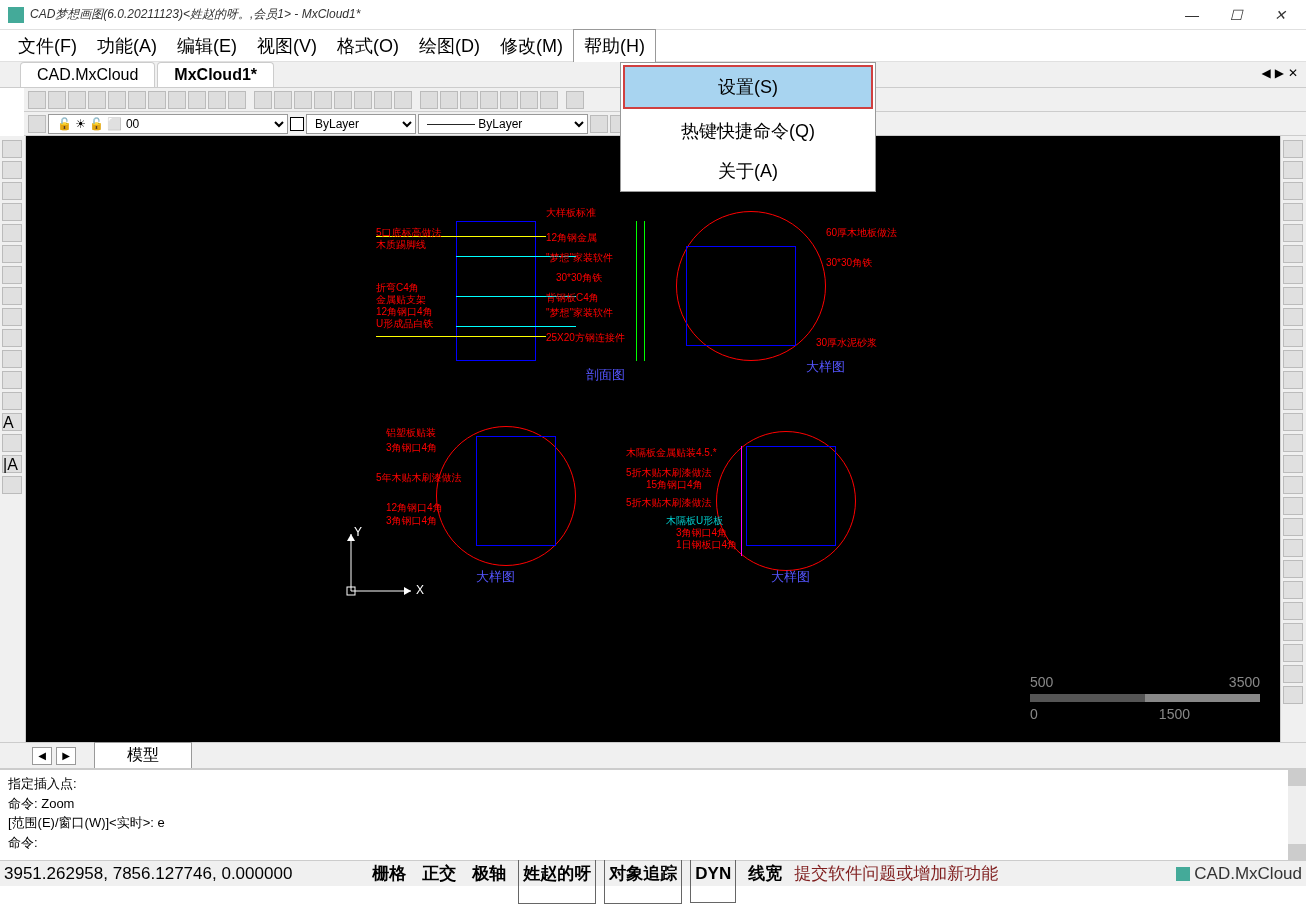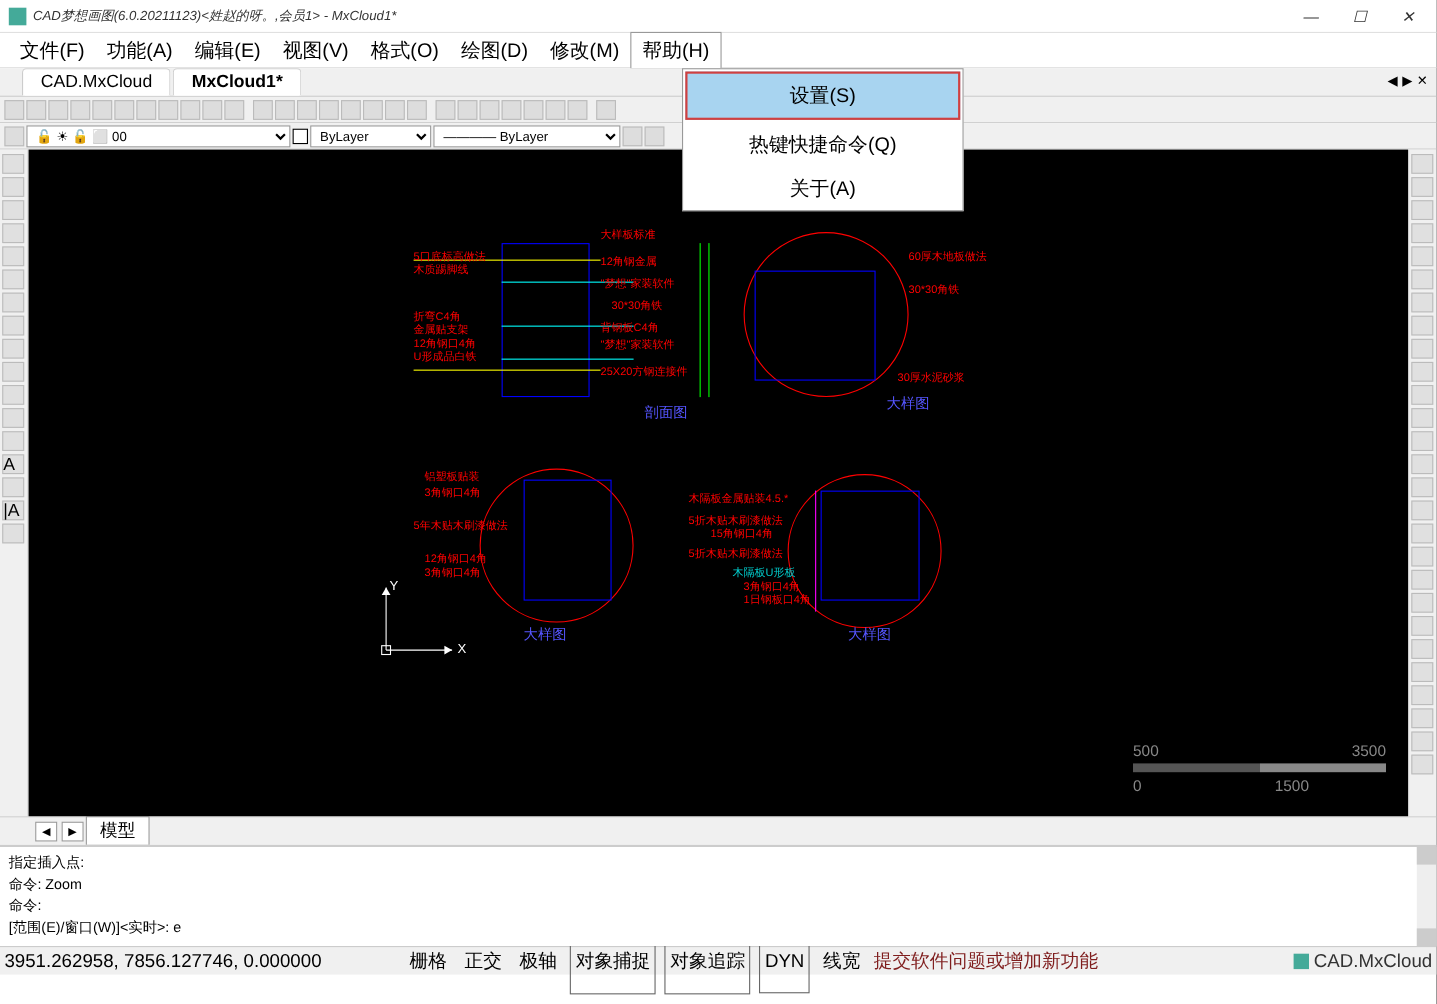--- a/index.html
+++ b/index.html
@@ -22,21 +22,21 @@
 .dropdown-item { padding: 8px 40px; font-size: 18px; text-align: center; cursor: pointer; }
 .dropdown-item.selected { background: #a8d4f0; border: 2px solid #d04040; margin: 2px; }
 
 
 .tabbar { height: 26px; background: #f0f0f0; display: flex; align-items: flex-end; padding: 0 20px; border-bottom: 1px solid #ccc; position: relative; }
 .tab { padding: 3px 16px; font-size: 16px; background: #fff; border: 1px solid #ccc; border-bottom: none; margin-right: 2px; border-radius: 4px 4px 0 0; cursor: pointer; }
 .tab.active { font-weight: bold; }
 .tabnav { position: absolute; right: 8px; top: 4px; display: flex; gap: 4px; font-size: 12px; }
 
 
-.toolbar { height: 24px; background: #f0f0f0; display: flex; align-items: center; padding: 0 4px; border-bottom: 1px solid #ccc; gap: 2px; }
+.toolbar { height: 24px; background: #f0f0f0; display: flex; align-items: center; padding: 0 4px; border-bottom: 1px solid #ccc; gap: 2px; margin-left: 24px; }
 .tbtn { width: 18px; height: 18px; background: #ddd; border: 1px solid #bbb; cursor: pointer; }
 .tsep { width: 4px; }
 .tselect { height: 20px; font-size: 12px; border: 1px solid #999; background: #fff; padding: 0 4px; }
 .layer-color { width: 14px; height: 14px; border: 1px solid #000; background: #fff; display: inline-block; }
 
 
 .mainarea { display: flex; height: 606px; }
 .lefttools, .righttools { width: 26px; background: #f0f0f0; display: flex; flex-direction: column; gap: 3px; padding: 4px 2px; border-right: 1px solid #ccc; }
 .righttools { border-left: 1px solid #ccc; border-right: none; }
 .vtbtn { width: 20px; height: 18px; background: #e0e0e0; border: 1px solid #bbb; cursor: pointer; }
@@ -53,31 +53,31 @@
 .line-green { position: absolute; background: #0f0; width: 1px; }
 .line-yellow { position: absolute; background: #ff0; height: 1px; }
 .line-magenta { position: absolute; background: #f0f; width: 1px; }
 .ucs { position: absolute; }
 .scale-ruler { position: absolute; right: 20px; bottom: 20px; color: #888; font-size: 14px; text-align: right; }
 .scale-bar { width: 230px; height: 8px; background: linear-gradient(to right, #555 50%, #888 50%); margin: 4px 0; }
 
 
 .bottomtabs { height: 26px; background: #f0f0f0; display: flex; align-items: center; border-top: 1px solid #ccc; }
 .btarrow { width: 20px; height: 18px; border: 1px solid #999; margin: 0 2px; display:flex; align-items:center; justify-content:center; font-size:10px; cursor:pointer; background:#fff; }
-.bottab { padding: 2px 12px; font-size: 16px; border: 1px solid #999; background: #fff; margin-left: 0; cursor: pointer; }
+.bottab { padding: 2px 32px; font-size: 16px; border: 1px solid #999; background: #fff; margin-left: 16px; cursor: pointer; }
 
 
 .cmdarea { height: 92px; background: #fff; border-top: 2px solid #ccc; font-family: "SimSun", monospace; font-size: 13px; padding: 4px 8px; line-height: 1.5; position: relative; overflow: hidden; }
 .cmdscroll { position: absolute; right: 0; top: 0; width: 18px; height: 100%; background: #eee; display:flex; flex-direction:column; justify-content:space-between; }
 .cmdscroll div { height: 16px; background:#ccc; }
 
 
 .statusbar { height: 26px; background: #f0f0f0; border-top: 1px solid #ccc; display: flex; align-items: center; font-size: 17px; padding: 0 4px; gap: 8px; }
 .status-coords { flex: 0 0 auto; }
-.status-toggle { padding: 18px 4px; cursor: pointer; }
+.status-toggle { padding: 18px 4px; cursor: pointer; font-weight: bold; }
 .status-toggle.boxed { border: 1px solid #666; }
 .status-link { color: #7f1d1d; cursor: pointer; }
 .status-brand { margin-left: auto; color: #333; display:flex; align-items:center; gap:4px; }
 .brand-icon { width:14px; height:14px; background:#4a9; }
 </style>
 </head>
 <body>
 
 <div class="titlebar">
   <div class="icon"></div>
@@ -297,35 +297,35 @@
   <div style="width:30px"></div>
   <div class="btarrow">◀</div>
   <div class="btarrow">▶</div>
   <div class="bottab"><span>模型</span></div>
 </div>
 
 <div class="cmdarea">
   <div>指定插入点:</div>
   <div>命令: Zoom</div>
   <div></div>
+  <div>[范围(E)/窗口(W)]&lt;实时&gt;: e</div>
   <div>命令:</div>
-  <div>[范围(E)/窗口(W)]&lt;实时&gt;: e</div>
   <div class="cmdscroll">
       <div></div>
       <div></div>
     </div>
 </div>
 
 <div class="statusbar">
   <span class="status-coords">3951.262958, 7856.127746, 0.000000</span>
   <span style="flex:0 0 60px"></span>
   <span class="status-toggle">栅格</span>
   <span class="status-toggle">正交</span>
   <span class="status-toggle">极轴</span>
-  <span class="status-toggle boxed">对象捕捉</span>
+  <span class="status-toggle boxed">姓赵的呀</span>
   <span class="status-toggle boxed">对象追踪</span>
   <span class="status-toggle boxed">DYN</span>
   <span class="status-toggle">线宽</span>
   <span class="status-link">提交软件问题或增加新功能</span>
   <span class="status-brand">
     <span class="brand-icon"></span>
     <span>CAD.MxCloud</span>
   </span>
 </div>
 

